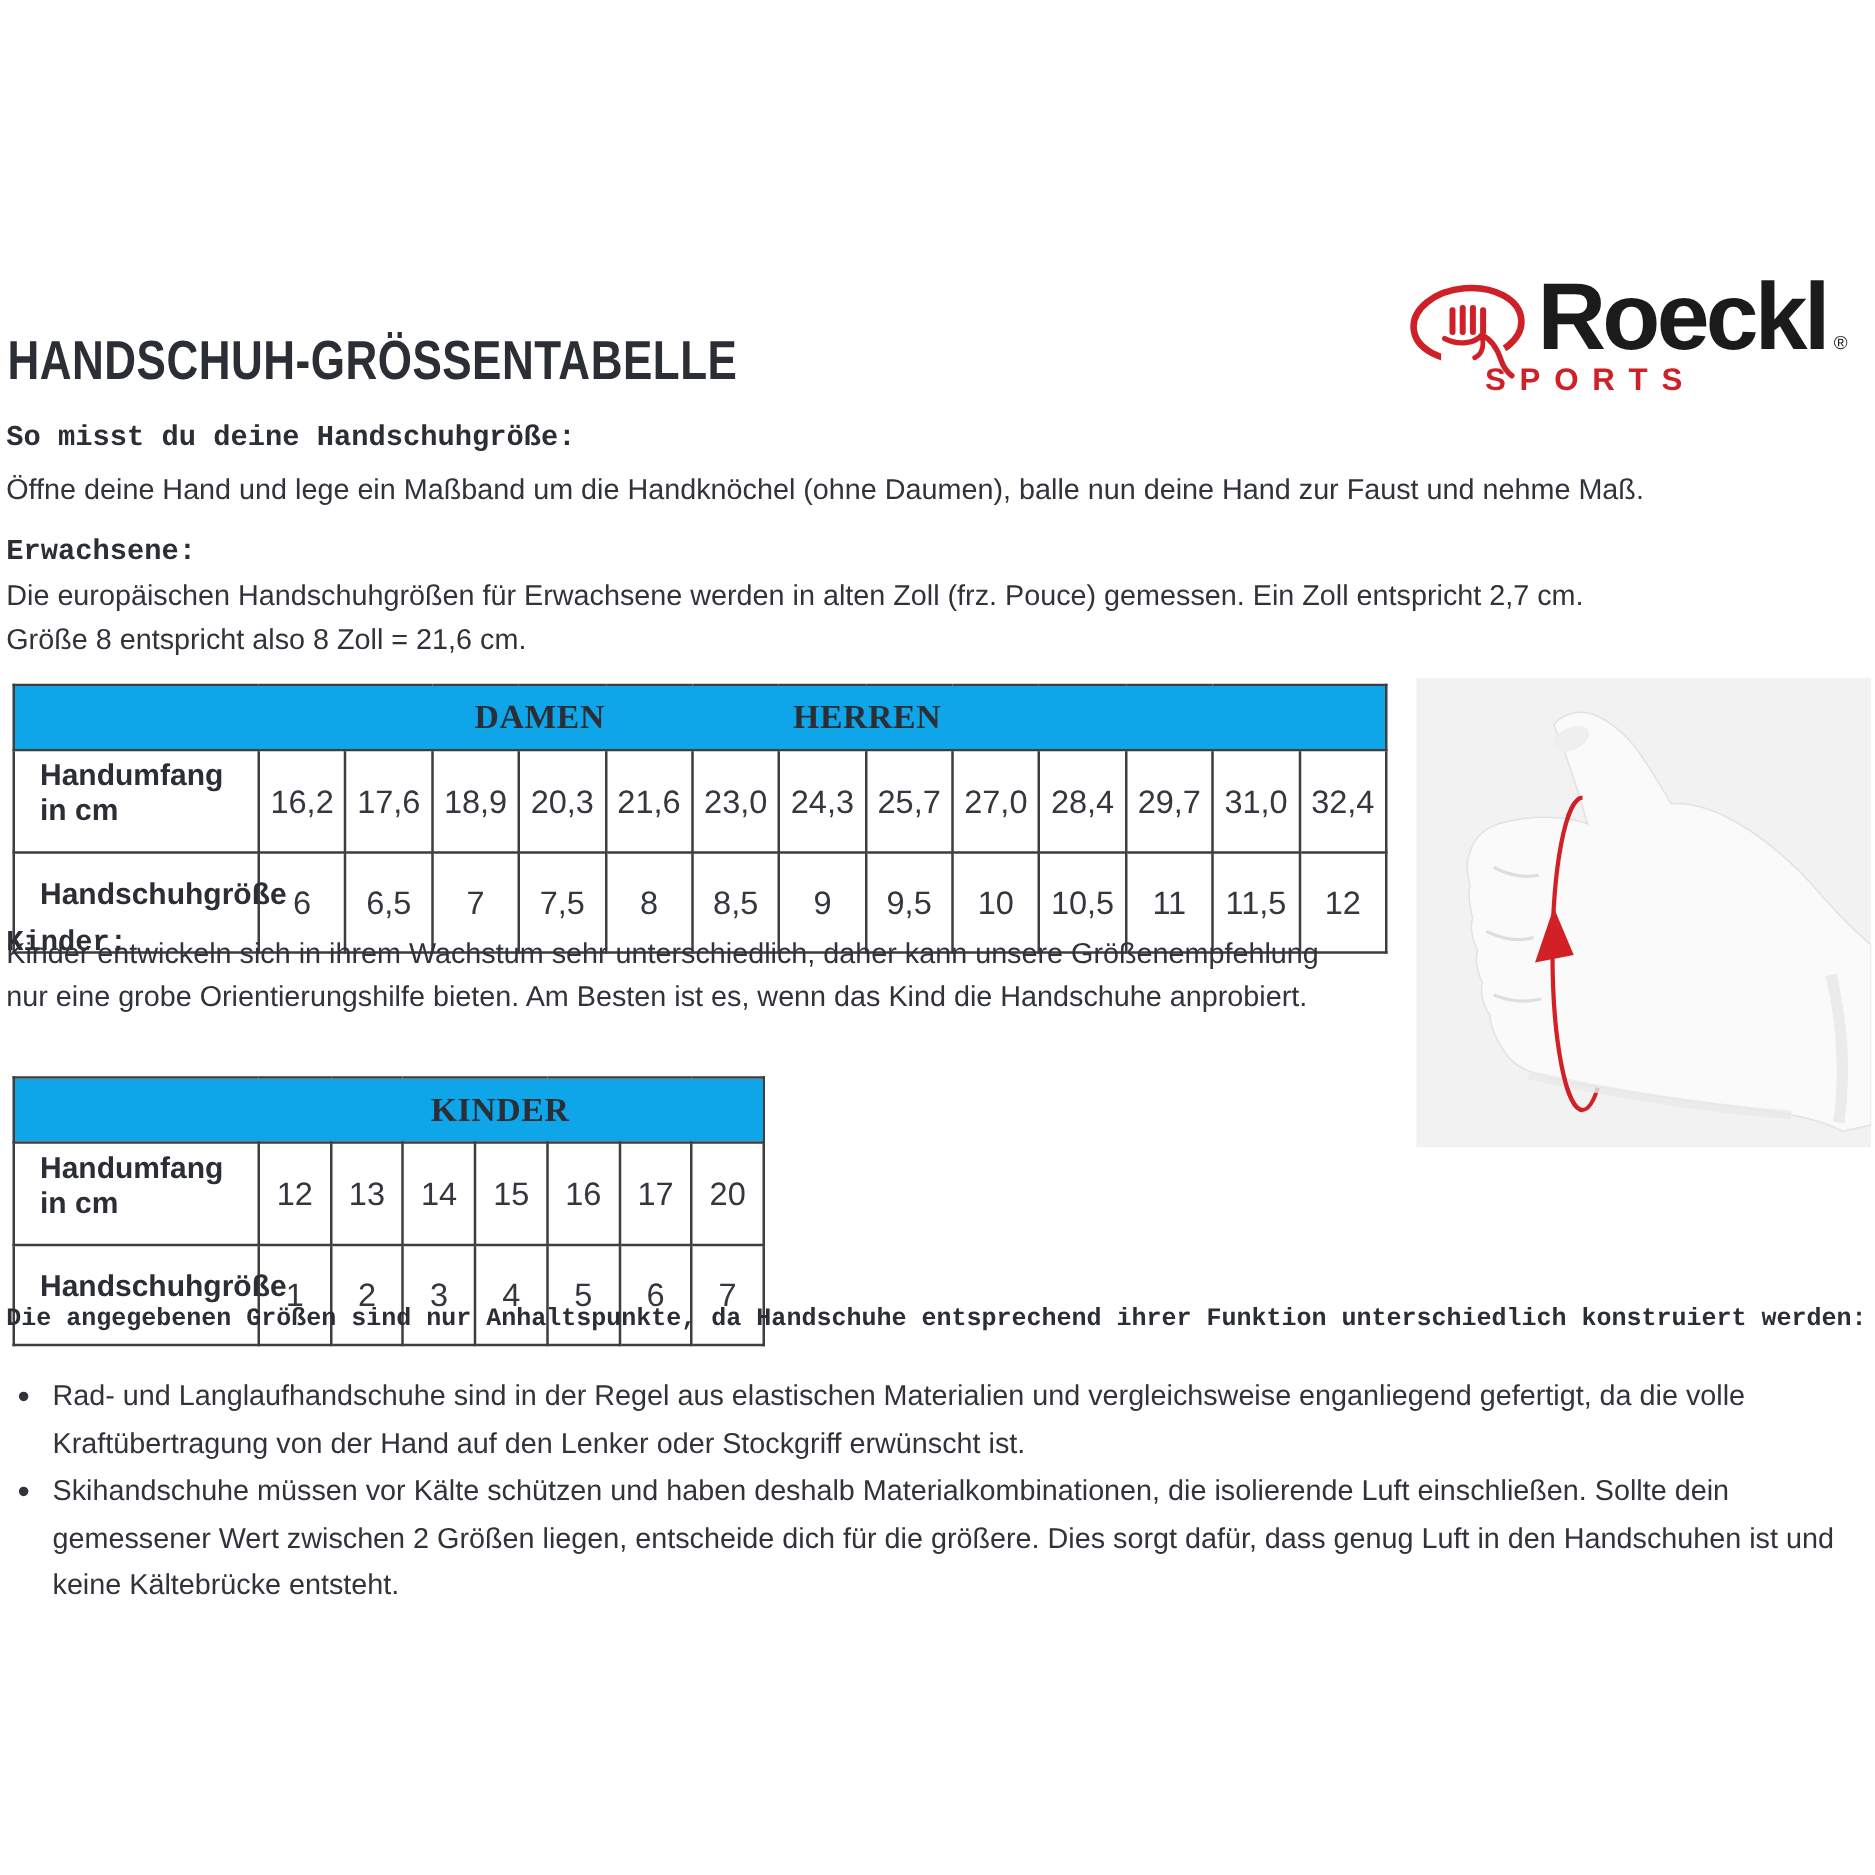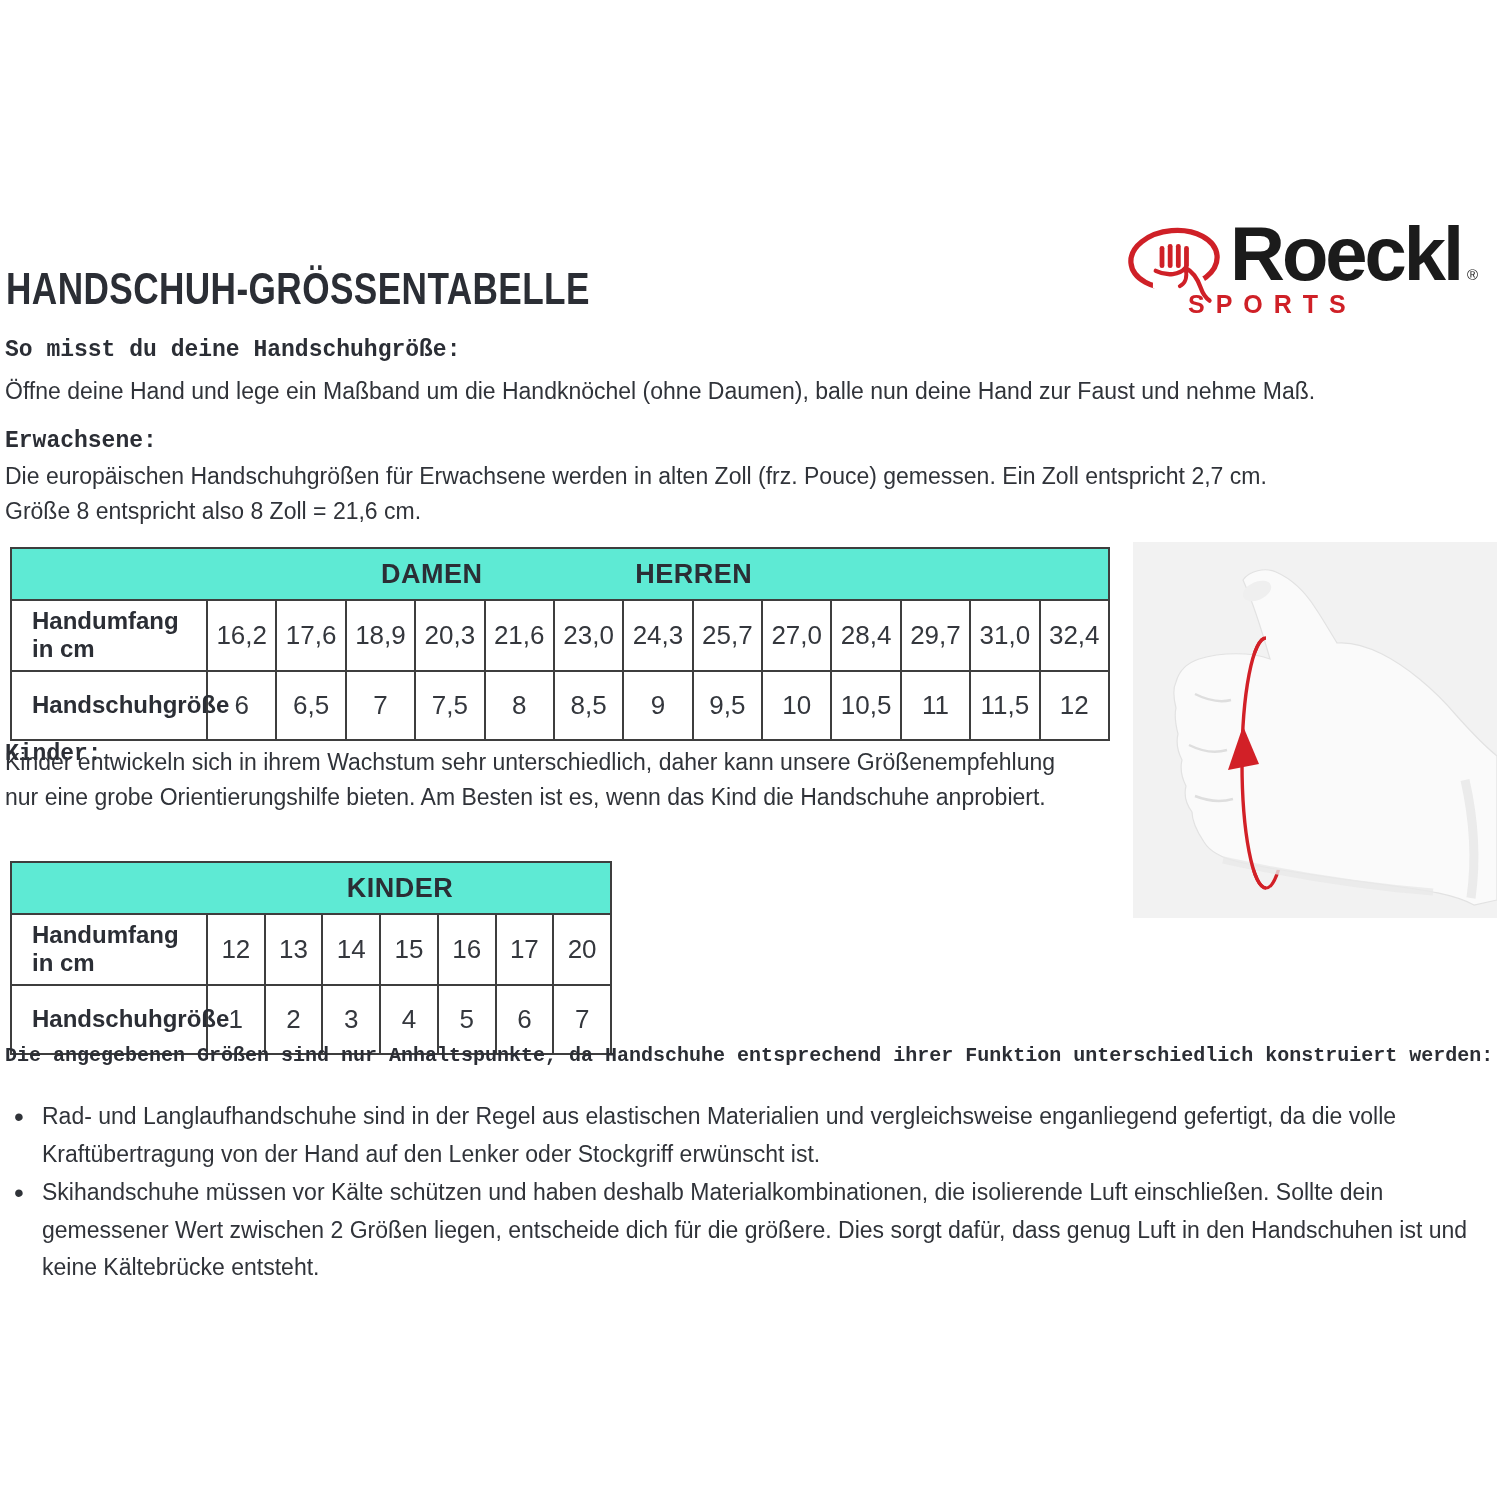--- a/index.html
+++ b/index.html
@@ -28,30 +28,30 @@
   }
   .h-bold{position:absolute;left:5px;font-size:23px;font-weight:bold;white-space:nowrap;color:#2b2e35;font-family:Liberation Mono, monospace;}
   .body-line{position:absolute;left:5px;font-size:23px;white-space:nowrap;color:#303339;}
   .body-par{position:absolute;left:5px;font-size:23px;line-height:35px;color:#303339;}
 
   
   table.sizes{
     position:absolute;border-collapse:collapse;table-layout:fixed;background:#fff;
   }
   table.sizes td{border:2px solid #3e3e3e;}
-  td.group-cell{background:#5eead4;height:48px;position:relative;}
+  td.group-cell{background:#0ea5e9;height:48px;position:relative;font-family:Liberation Serif, serif;}
   .glabel{
     position:absolute;top:50%;transform:translate(-50%,-50%);
     font-weight:bold;font-size:27px;color:#2b2e35;letter-spacing:.5px;white-space:nowrap;
   }
   .glabel.damen{left:38.3%;}
   .glabel.herren{left:62.2%;}
   .glabel.kinder{left:64.9%;}
   td.rowlabel{
-    font-weight:bold;font-size:24px;color:#2b2e35;padding:6px 8px 7px 20px;line-height:28px;
+    font-weight:bold;font-size:24px;color:#2b2e35;padding:6px 8px 18px 20px;line-height:28px;
   }
   tr.r1 td{height:56px;}
   tr.r2 td{height:54px;}
   td.num{text-align:center;font-size:26px;color:#34373d;font-weight:normal;}
 
   
   .hand-fig{position:absolute;left:1133px;top:542px;width:364px;height:376px;}
 
   
   ul.notes{

